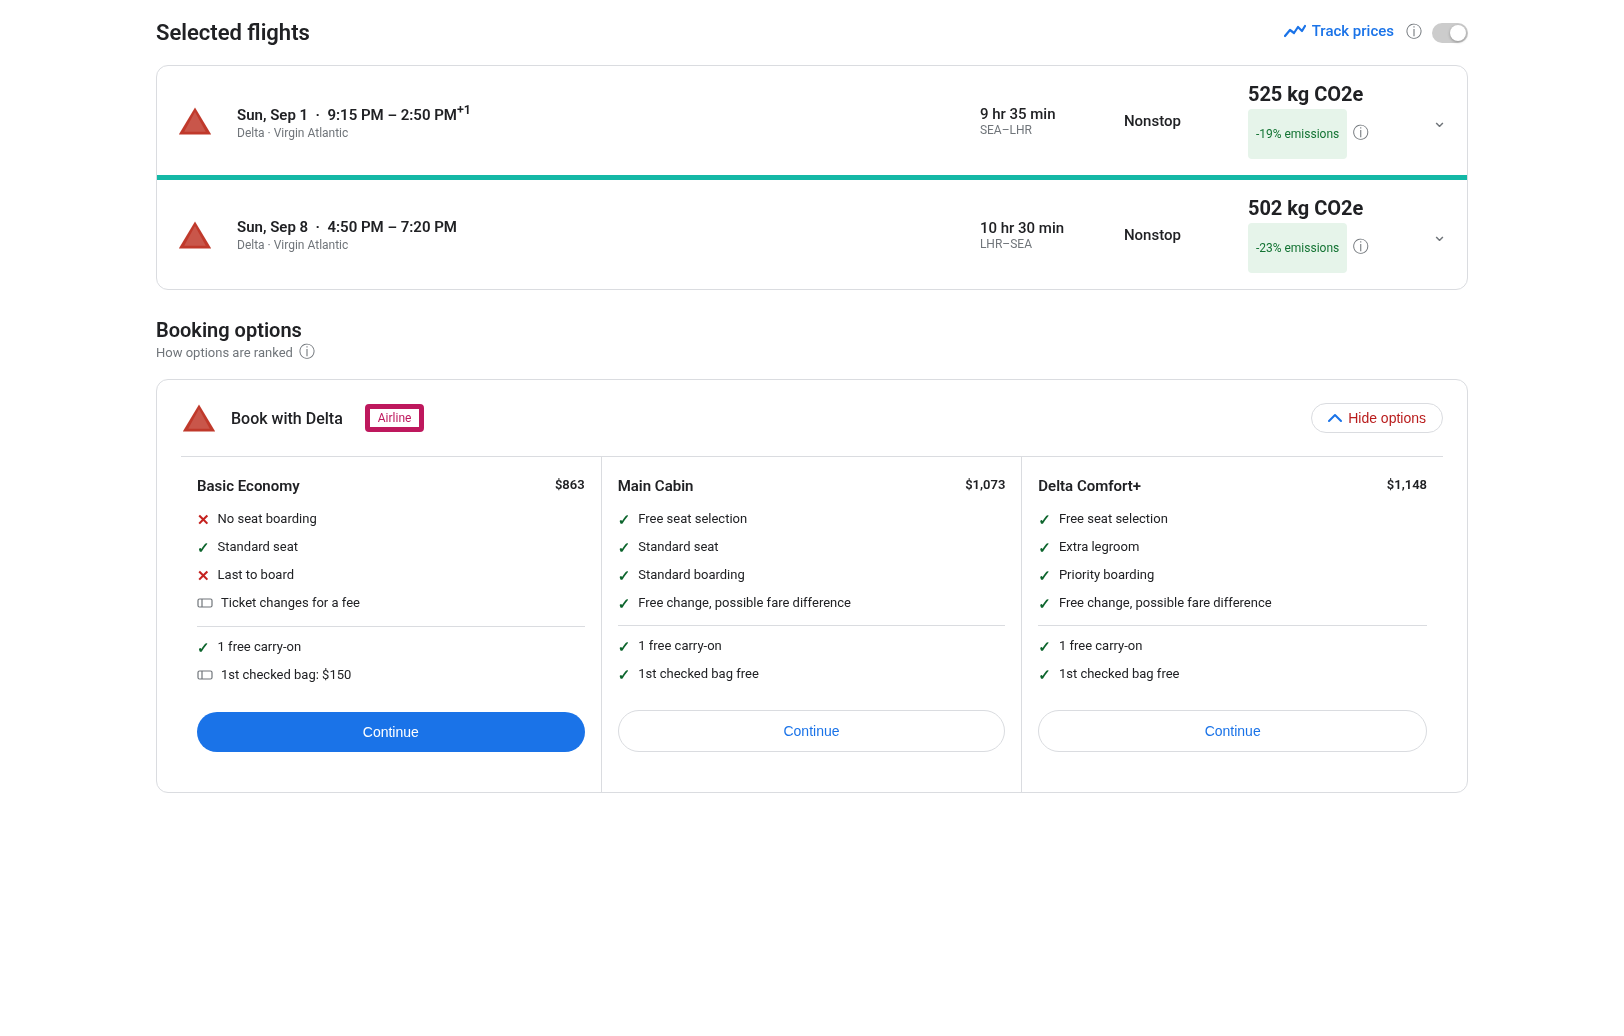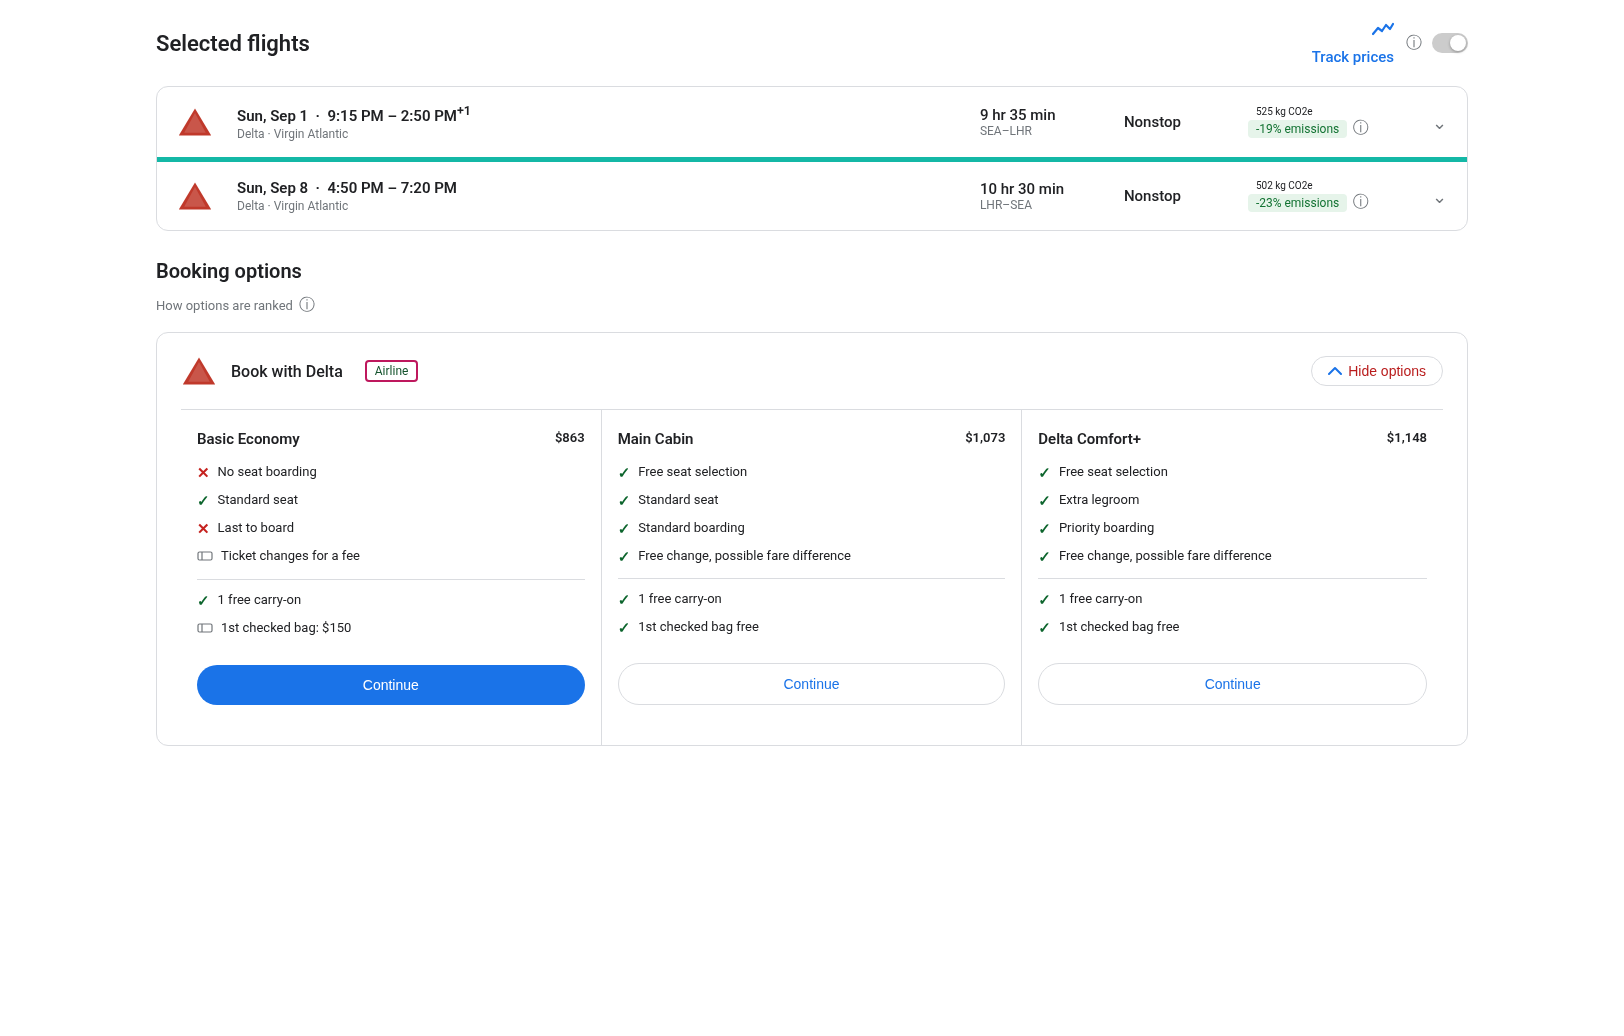--- a/index.html
+++ b/index.html
@@ -26,28 +26,27 @@
       font-weight: 600;
       color: #202124;
     }
     .header-right {
       display: flex;
       align-items: center;
       gap: 10px;
     }
     .track-prices-link {
       display: flex;
-      align-items: flex-end;
+      align-items: flex-start;
       gap: 6px;
       color: #1a73e8;
       font-size: 15px;
       font-weight: 500;
       cursor: pointer;
       text-decoration: none;
-      flex-direction: column;
     }
     .track-icon {
       color: #1a73e8;
       font-size: 18px;
     }
     .info-icon {
       color: #70757a;
       font-size: 16px;
       cursor: pointer;
       margin-left: 2px;
@@ -120,47 +119,46 @@
     }
     .flight-stops {
       min-width: 100px;
       font-size: 15px;
       font-weight: 500;
     }
     .flight-emissions {
       min-width: 160px;
     }
     .flight-emissions-main {
-      font-size: 10px;
-      font-weight: 400;
-      margin-left: 8px;
+      font-size: 20px;
+      font-weight: 700;
     }
     .emissions-badge {
       display: inline-block;
       background: #e6f4ea;
       color: #137333;
       font-size: 12px;
-      padding: 2px 8px;
+      padding: 18px 8px;
       border-radius: 4px;
       margin-top: 3px;
     }
     .chevron-icon {
       color: #70757a;
       font-size: 18px;
       cursor: pointer;
       margin-left: auto;
     }
     
     .booking-section {
       margin-top: 8px;
     }
     .section-title {
       font-size: 20px;
       font-weight: 600;
-      margin-bottom: 12px;
+      margin-bottom: 0;
     }
     .section-subtitle {
       font-size: 13px;
       color: #70757a;
       display: flex;
       align-items: center;
       gap: 4px;
       margin-bottom: 16px;
     }
     
@@ -180,22 +178,22 @@
       display: flex;
       align-items: center;
       gap: 14px;
     }
     .booking-airline-name {
       font-size: 16px;
       font-weight: 500;
     }
     .airline-badge {
       font-size: 12px;
-      color: #14532d;
-      border: 2px solid #be185d;
+      color: #be185d;
+      border: 5px solid #be185d;
       border-radius: 4px;
       padding: 2px 8px;
       margin-left: 8px;
     }
     .hide-options-btn {
       display: flex;
       align-items: center;
       gap: 6px;
       color: #b91c1c;
       font-size: 14px;

